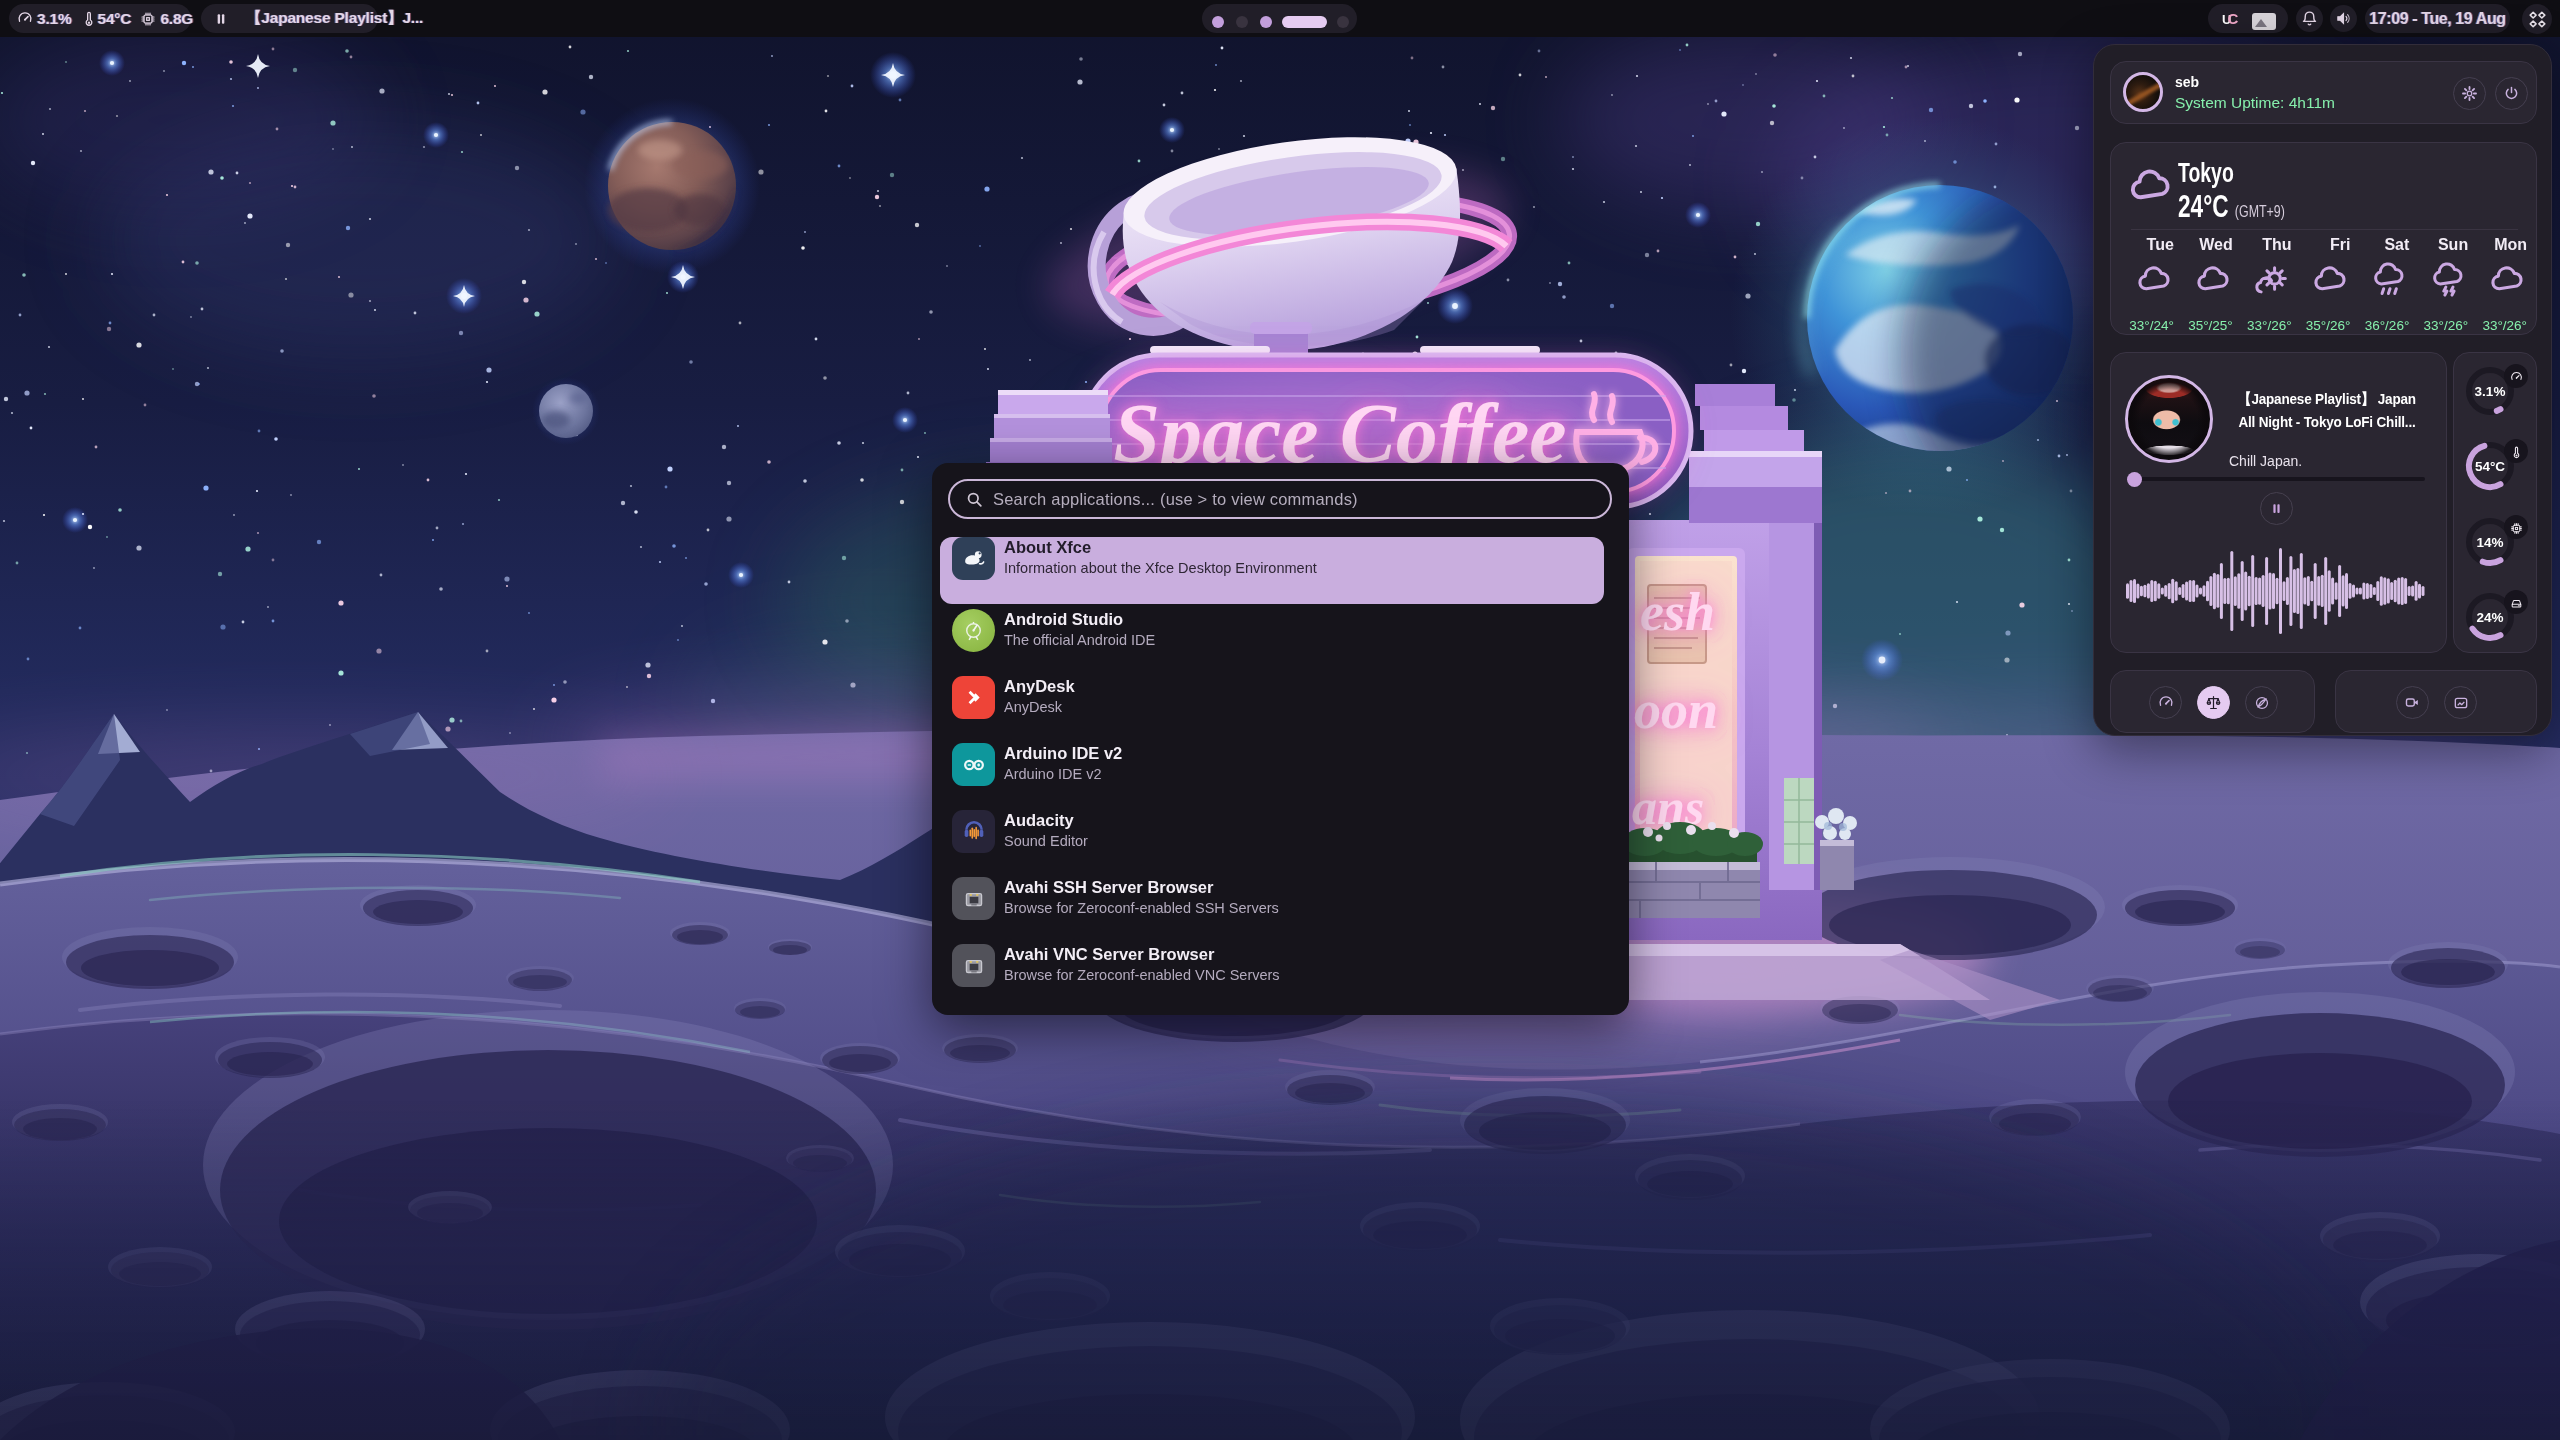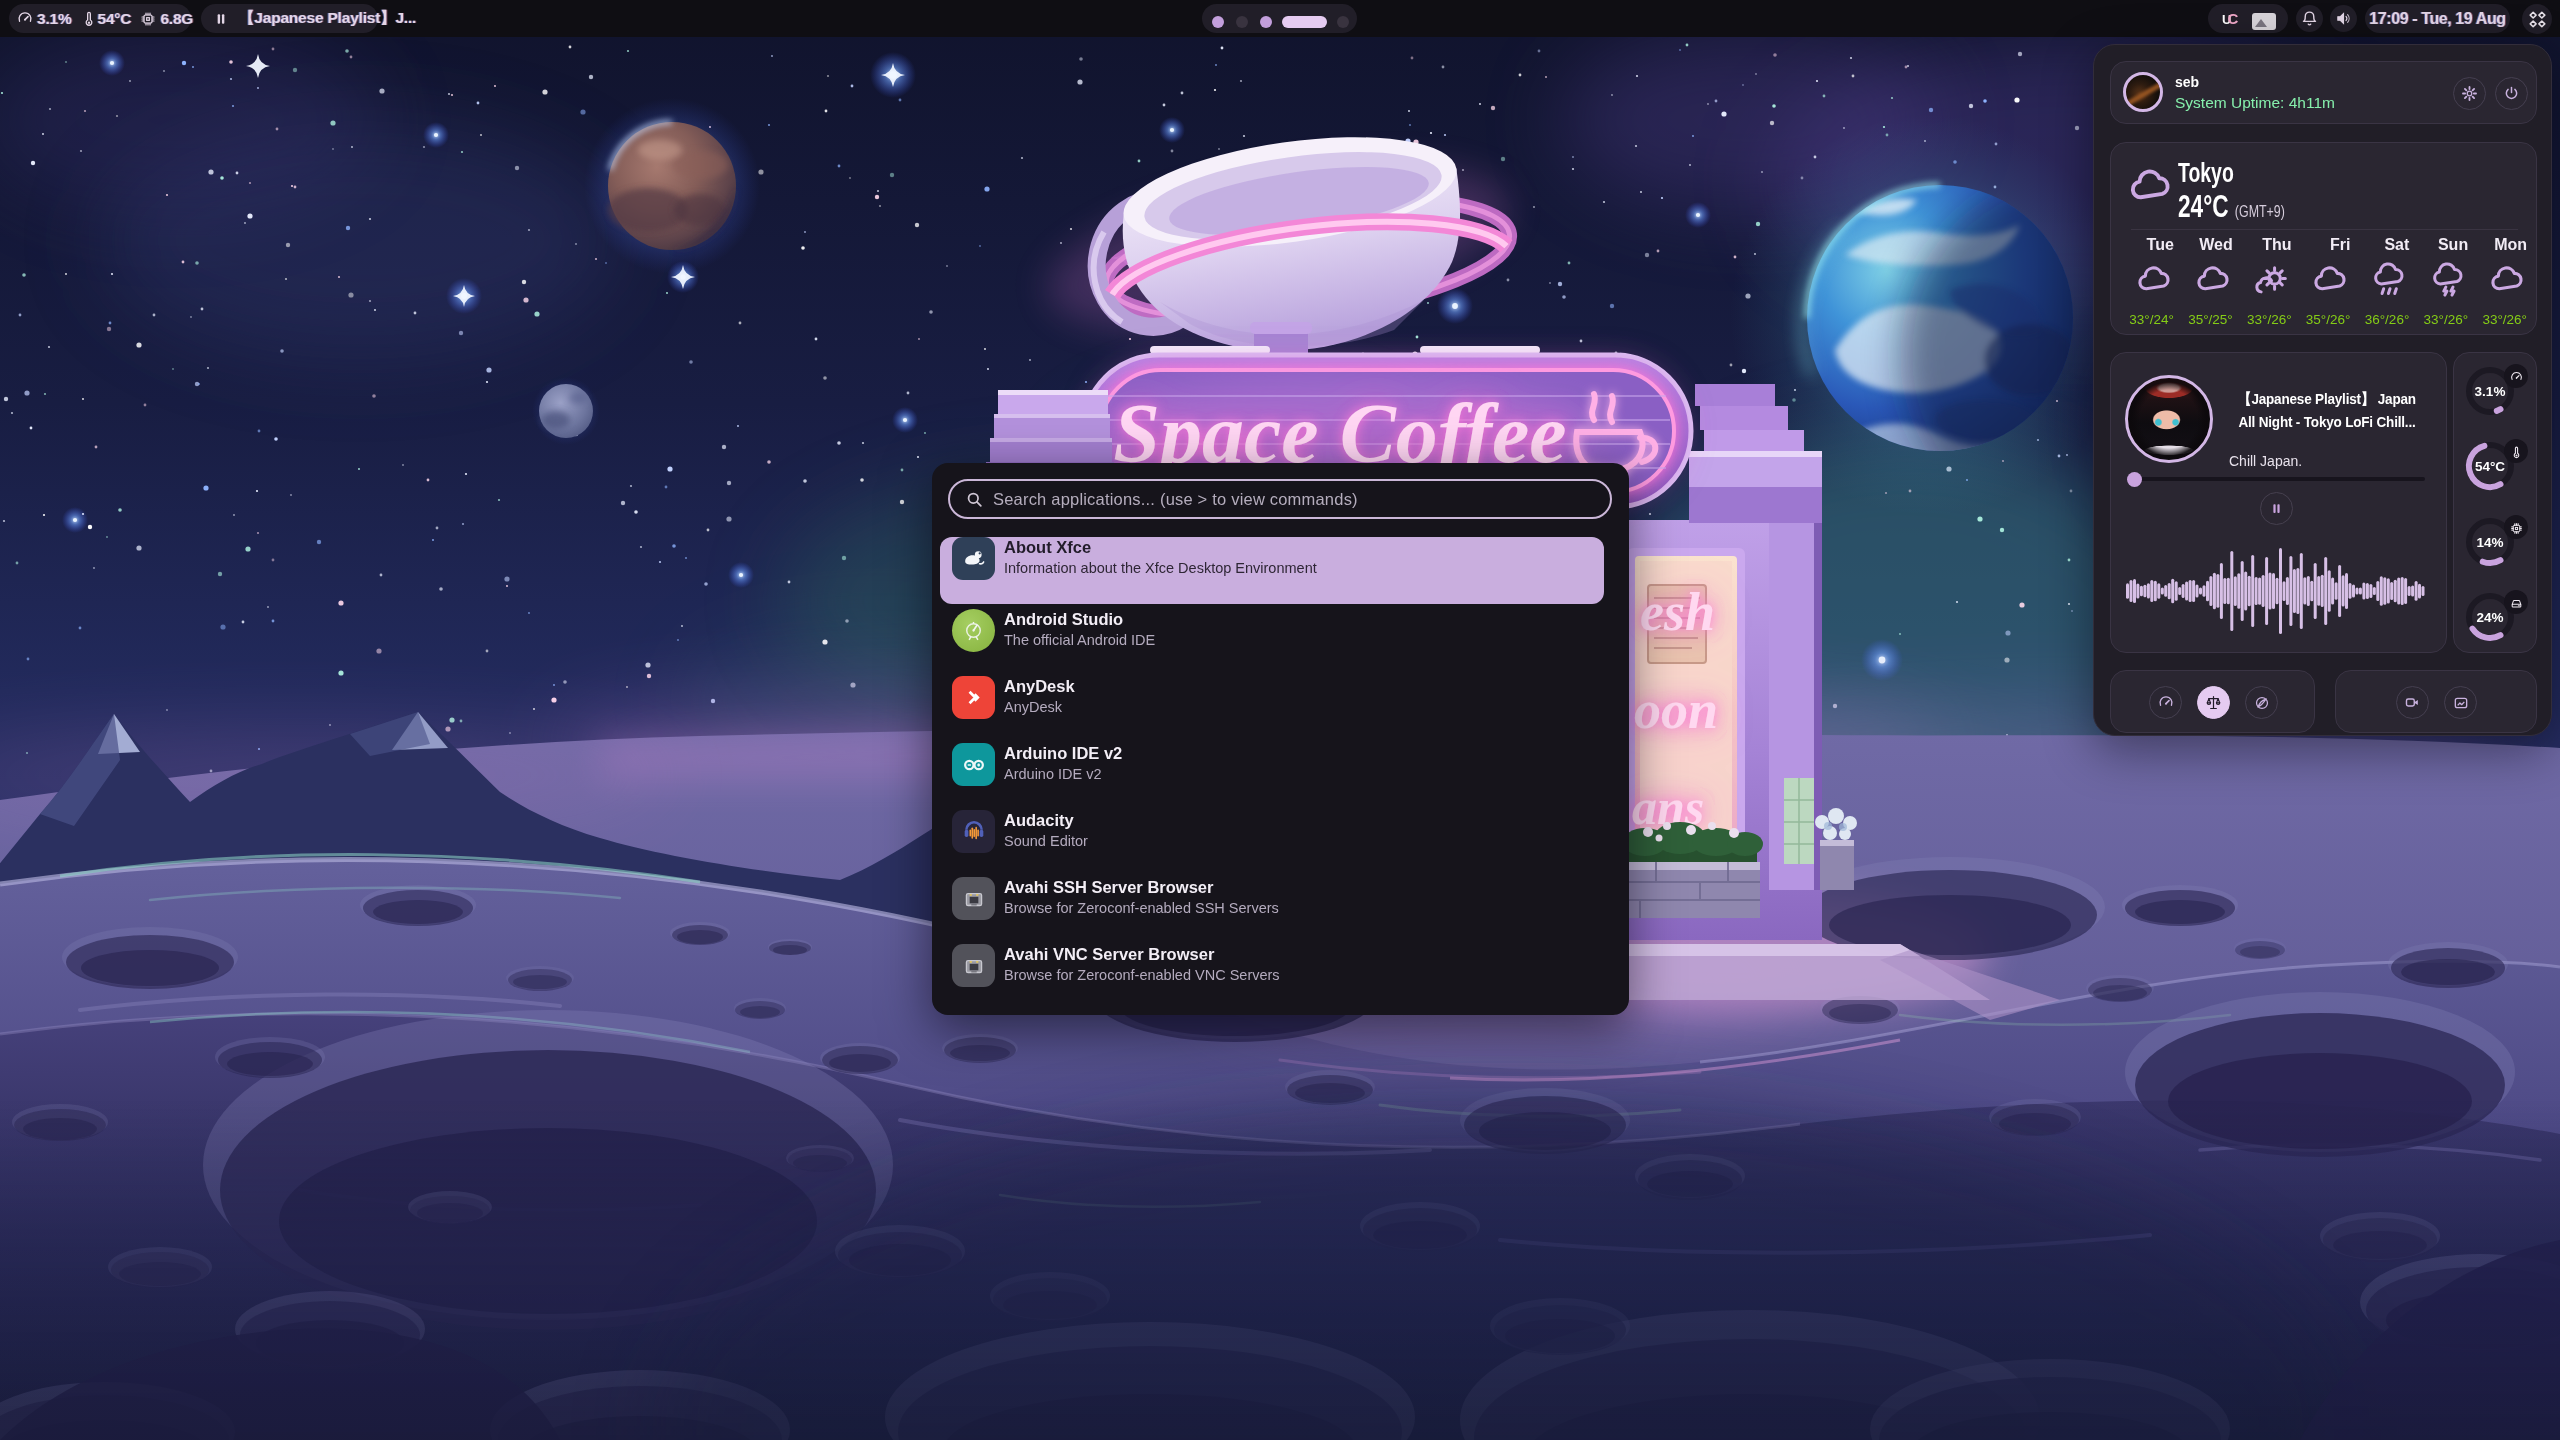--- a/index.html
+++ b/index.html
@@ -21,21 +21,21 @@
 .t1{font-size:16.5px;font-weight:bold;line-height:1.3}
 .t2{font-size:14.5px;line-height:1.35;margin-top:1px}
 #panel{position:absolute;left:2093px;top:44px;width:459px;height:692px;background:#211e27;border-radius:22px;border:1px solid #322d3a;box-shadow:0 14px 50px rgba(5,4,12,0.45)}
 .card{position:absolute;background:#2a2631;border-radius:16px;border:1px solid #3a3444}
 .avatar{position:absolute;left:12px;top:10px;width:40px;height:40px;border-radius:50%;border:3px solid #d3b7e6;background:radial-gradient(circle at 40% 55%, #5a3418 0%, #2e1c10 35%, #16100c 65%, #0e0a0a 100%);overflow:hidden}
 .avatar::after{content:"";position:absolute;left:-6px;top:15px;width:54px;height:5px;background:#a05a24;opacity:0.9;transform:rotate(-30deg);filter:blur(1.5px)}
 .cbtn{position:absolute;width:33px;height:33px;border-radius:50%;border:1.5px solid #453f50;display:flex;align-items:center;justify-content:center}
 .wd{flex:1;text-align:right;position:relative;height:85px}
 .wdn{font-size:16px;font-weight:bold;color:#f2ecf5;line-height:20px}
 .wdi{margin-top:6px;height:44px}
-.wdt{font-size:13.5px;color:#84cc16;margin-top:7px}
+.wdt{font-size:13.5px;color:#86efac;margin-top:13px}
 .albumart{position:absolute;left:14px;top:22px;width:88px;height:88px;border-radius:50%;border:3px solid #d3b7e6;background:
 radial-gradient(circle at 50% 50%, transparent 0 50%, rgba(12,9,12,0.92) 64% 100%),
 radial-gradient(ellipse 46% 9% at 50% 88%, #e6dfe8 0 60%, transparent 66%),
 radial-gradient(circle at 37% 54%, #3fc0d0 0 4%, transparent 6%),
 radial-gradient(circle at 58% 54%, #3fc0d0 0 4%, transparent 6%),
 radial-gradient(ellipse 23% 16% at 47% 51%, #eebCA8 0 68%, transparent 75%),
 radial-gradient(ellipse 40% 17% at 50% 12%, #cc9a94 0 30%, #9c2c26 40% 70%, transparent 75%),
 linear-gradient(180deg, #521e1c 0%, #1e1114 26%, #0e0c10 55%, #141016 100%);}
 .g{position:absolute;left:-8px;width:88px;height:74px}
 .gl{position:absolute;left:10px;top:30px;width:68px;text-align:center;font-size:13.5px;font-weight:bold;color:#fff}
@@ -1184,21 +1184,21 @@
       </span>
       <span class="bt" style="margin-left:4px">6.8G</span>
 </div>
 <div class="pill" style="left:201px;width:177px;">
   <span style="margin-left:12px">
         <svg style="width:16px;height:16px;" viewBox="0 0 24 24" fill="#e3d6e6">
           <rect x="7" y="5" width="3.6" height="14" rx="1.4"></rect>
           <rect x="13.4" y="5" width="3.6" height="14" rx="1.4"></rect>
         </svg>
       </span>
-      <span class="bt" style="margin-left:10px;letter-spacing:-0.2px">【Japanese Playlist】J...</span>
+      <span class="bt" style="margin-left:17px;letter-spacing:-0.2px">【Japanese Playlist】J...</span>
 </div>
 <div class="pill" style="left:1202px;width:155px;justify-content:flex-start;">
   <span class="dot" style="left:10px;background:#c39fdc"></span>
   <span class="dot" style="left:34px;background:#39333f"></span>
   <span class="dot" style="left:58px;background:#c39fdc"></span>
   <span style="position:absolute;left:80px;top:12px;width:45px;height:12px;border-radius:6px;background:#e5cbf1"></span>
   <span class="dot" style="left:135px;background:#39333f"></span>
 </div>
 <div class="pill" style="left:2208px;width:80px;">
   <span style="position:absolute;left:14px;top:7px;font-size:13px;font-weight:bold;color:#fff;line-height:1">U<span style="color:#f0a8c8;margin-left:-4px;font-size:15px">C</span></span>

